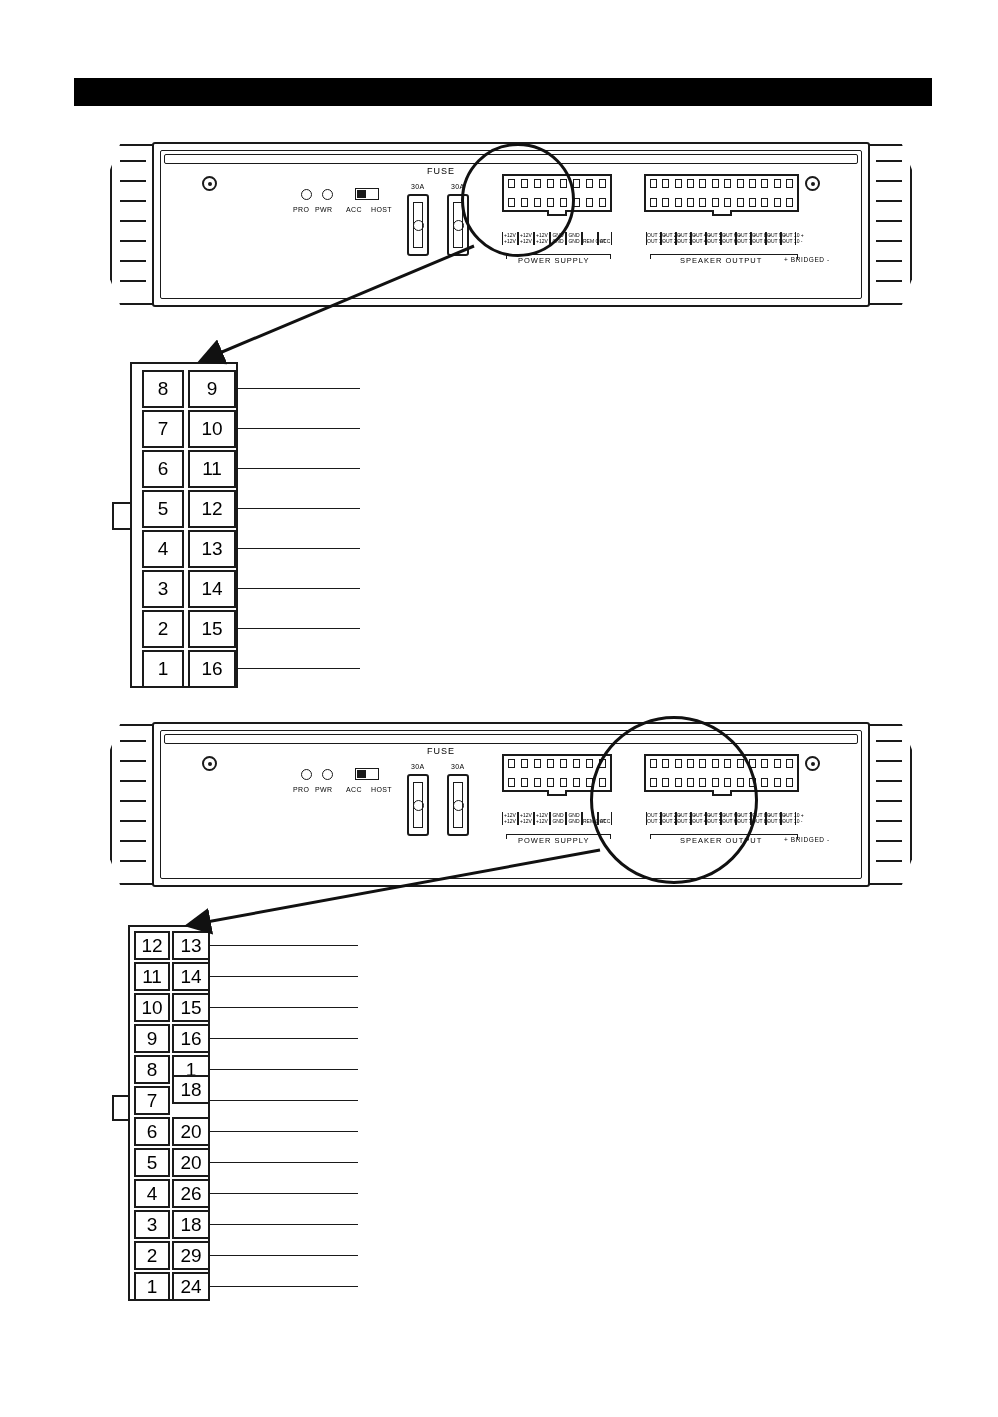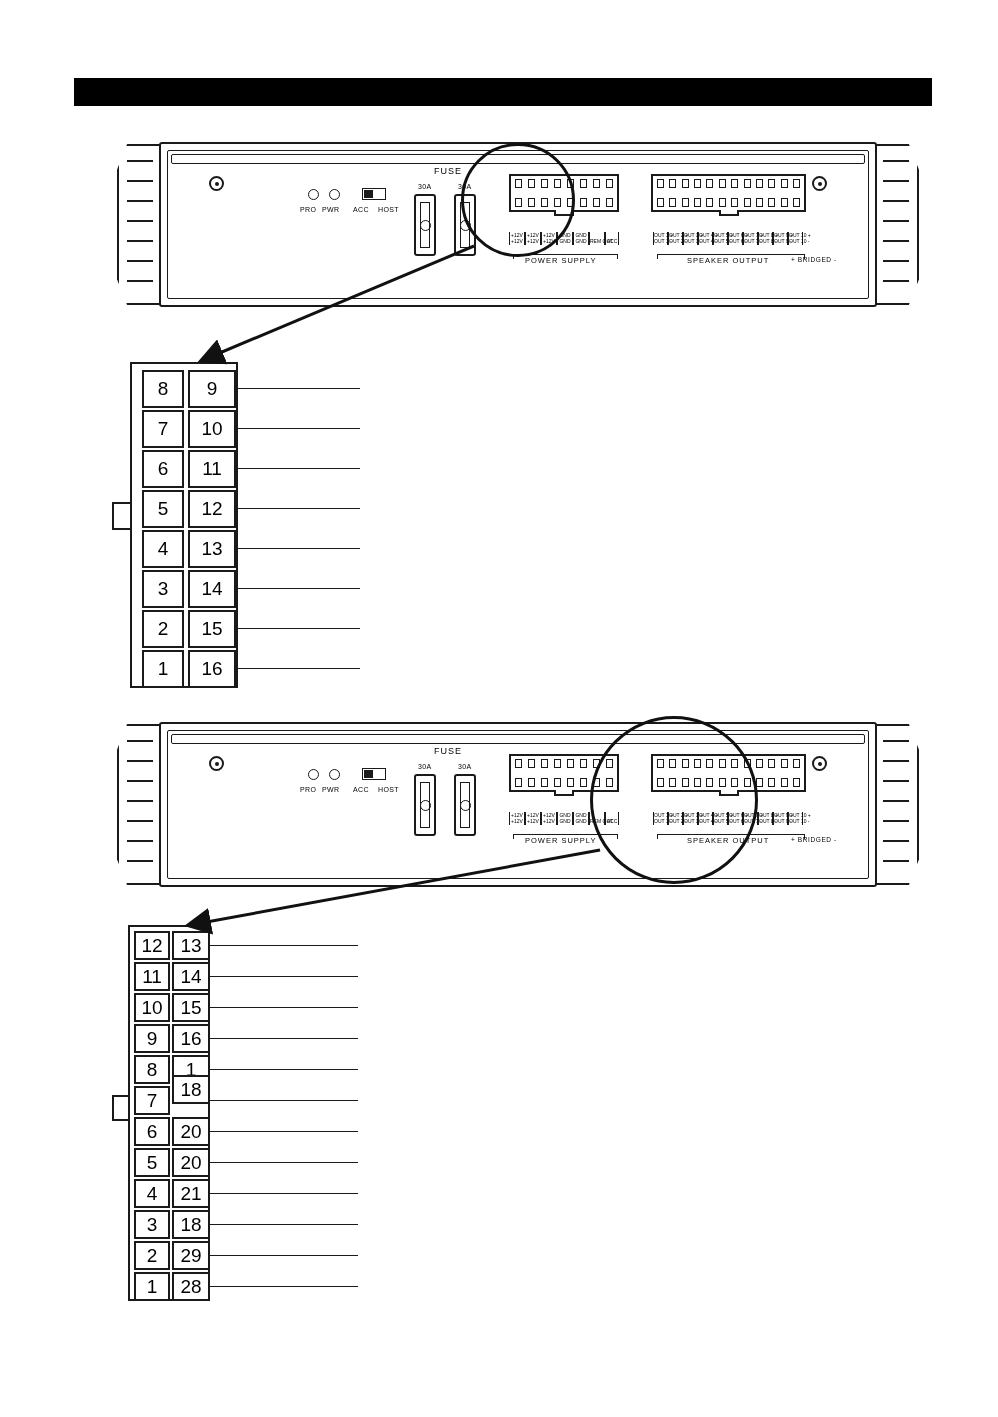--- a/index.html
+++ b/index.html
@@ -28,21 +28,20 @@
     top: 78px;
     width: 858px;
     height: 28px;
     background: #000000;
   }
   
   .amp {
     position: absolute;
     width: 802px;
     height: 165px;
-    margin-left: 7px;
   }
   .amp-body {
     position: absolute;
     left: 42px;
     top: 0px;
     width: 718px;
     height: 165px;
     border: 2px solid #1a1a1a;
     border-radius: 3px;
     background: #ffffff;
@@ -723,24 +722,24 @@
     <div class="pinmap-cell" style="left:6px; top:347px; width:36px; height:29px;">1</div>
 
     <div class="pinmap-cell" style="left:44px; top:6px;   width:38px; height:29px;">13</div>
     <div class="pinmap-cell" style="left:44px; top:37px;  width:38px; height:29px;">14</div>
     <div class="pinmap-cell" style="left:44px; top:68px;  width:38px; height:29px;">15</div>
     <div class="pinmap-cell" style="left:44px; top:99px;  width:38px; height:29px;">16</div>
     <div class="pinmap-cell" style="left:44px; top:130px; width:38px; height:29px;">1</div>
     <div class="pinmap-cell" style="left:44px; top:150px; width:38px; height:29px;">18</div>
     <div class="pinmap-cell" style="left:44px; top:192px; width:38px; height:29px;">20</div>
     <div class="pinmap-cell" style="left:44px; top:223px; width:38px; height:29px;">20</div>
-    <div class="pinmap-cell" style="left:44px; top:254px; width:38px; height:29px;">21</div>
+    <div class="pinmap-cell" style="left:44px; top:254px; width:38px; height:29px;">26</div>
     <div class="pinmap-cell" style="left:44px; top:285px; width:38px; height:29px;">18</div>
     <div class="pinmap-cell" style="left:44px; top:316px; width:38px; height:29px;">29</div>
-    <div class="pinmap-cell" style="left:44px; top:347px; width:38px; height:29px;">28</div>
+    <div class="pinmap-cell" style="left:44px; top:347px; width:38px; height:29px;">24</div>
 
     <div class="pinmap-lead" style="left:82px; top:20px;  width:148px;"></div>
     <div class="pinmap-lead" style="left:82px; top:51px;  width:148px;"></div>
     <div class="pinmap-lead" style="left:82px; top:82px;  width:148px;"></div>
     <div class="pinmap-lead" style="left:82px; top:113px; width:148px;"></div>
     <div class="pinmap-lead" style="left:82px; top:144px; width:148px;"></div>
     <div class="pinmap-lead" style="left:82px; top:175px; width:148px;"></div>
     <div class="pinmap-lead" style="left:82px; top:206px; width:148px;"></div>
     <div class="pinmap-lead" style="left:82px; top:237px; width:148px;"></div>
     <div class="pinmap-lead" style="left:82px; top:268px; width:148px;"></div>

